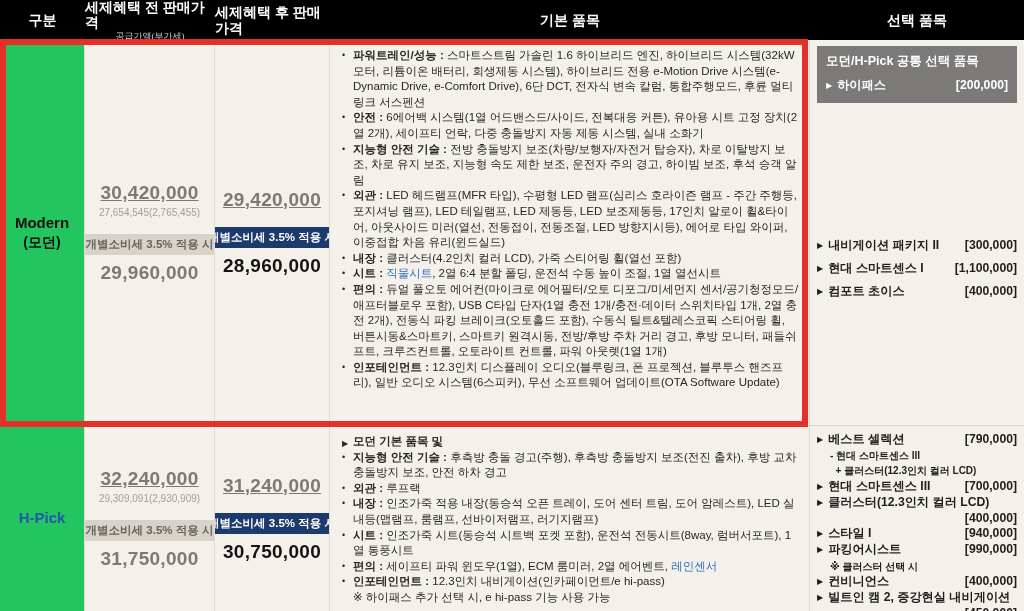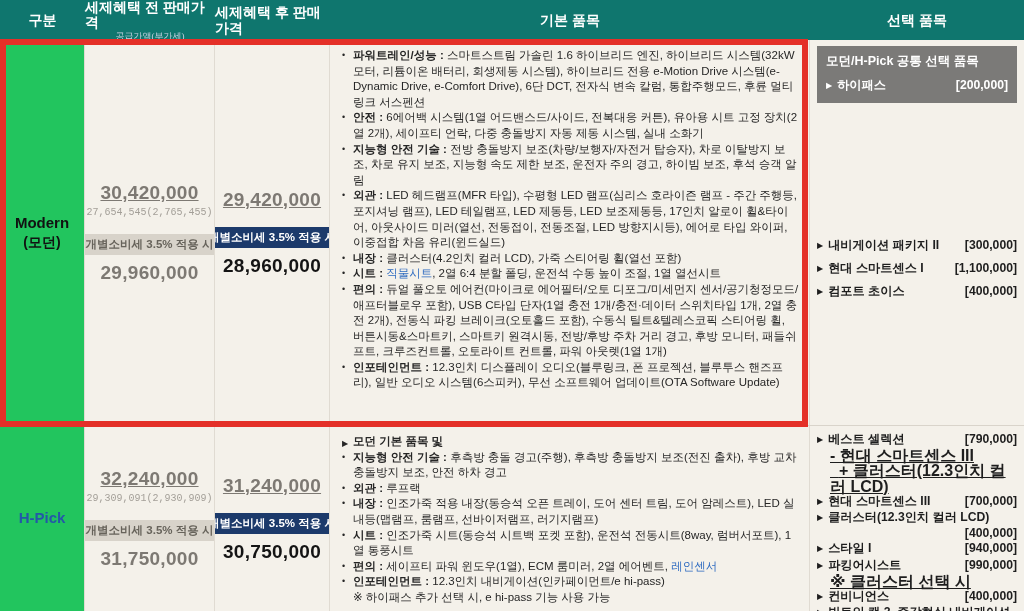--- a/index.html
+++ b/index.html
@@ -1,36 +1,36 @@
 <!DOCTYPE html>
 <html><head>
 <meta charset="utf-8">
 <style>
   html,body{margin:0;padding:0;}
   .page{position:relative;width:1024px;height:611px;background:#f4f1ea;
         font-family:"Liberation Sans","DejaVu Sans",sans-serif;overflow:hidden;color:#2a2a2a;}
   .grid{display:grid;grid-template-columns:85px 130px 115px 480px 214px;box-sizing:border-box;}
   
-  .thead{position:absolute;top:0;left:0;width:1024px;height:40px;background:#0f766e;color:#fff;}
+  .thead{position:absolute;top:0;left:0;width:1024px;height:40px;background:#000000;color:#fff;}
   .th{display:flex;flex-direction:column;align-items:center;justify-content:center;line-height:1.1;}
   .th-main{font-size:14px;font-weight:bold;}
   .th-sub{font-size:9px;color:#c9d3e4;margin-top:1px;font-family:Liberation Serif, serif;}
   
   .row{position:absolute;left:0;width:1024px;}
   .row-modern{top:40px;height:385px;}
   .row-hpick{top:425px;height:186px;border-top:1px solid #d9d4cb;}
   .cell{box-sizing:border-box;border-right:1px solid #e0dbd2;overflow:hidden;}
   .cell:last-child{border-right:none;gap:45px;}
   .cell-trim{background:#22c55e;display:flex;flex-direction:column;align-items:center;justify-content:center;}
   .trim-en{font-size:15px;font-weight:bold;color:#111;line-height:1.35;}
   .trim-ko{font-size:14px;font-weight:bold;color:#111;}
   .trim-blue{color:#2458a8;}
   .cell-price{display:flex;flex-direction:column;align-items:center;justify-content:center;text-align:center;}
   .price-big{font-size:19px;font-weight:bold;color:#7d7973;letter-spacing:.3px;text-decoration:underline;}
-  .price-sub{font-size:10px;color:#a39f98;margin-top:3px;font-family:Liberation Mono, monospace;}
+  .price-sub{font-size:10px;color:#a39f98;margin-top:3px;}
   .badge{font-size:11.5px;font-weight:bold;padding:3px 7px;margin-top:16px;white-space:nowrap;}
   .badge-gray{background:#d8d3ca;color:#67635b;}
   .badge-navy{background:#1c3a6b;color:#fff;}
   .price-cut{font-size:19px;font-weight:bold;margin-top:7px;letter-spacing:.3px;}
   .gray{color:#7d7973;} .black{color:#141414;}
   
   .cell-feat{padding:8px 10px 0 12px;font-size:11.5px;line-height:15.6px;color:#262626;}
   .feat{position:relative;padding-left:11px;}
   .feat .bullet{position:absolute;left:0;top:0;font-size:9px;color:#262626;}
   .feat .bullet.arrow{font-size:8px;top:2px;}
@@ -39,21 +39,21 @@
   
   .cell-opt{padding:6px 7px 0 7px;display:flex;flex-direction:column;}
   .common-box{background:#7b7a78;color:#fff;padding:7px 9px 9px 9px;}
   .common-title{font-size:12.5px;font-weight:bold;margin-bottom:8px;}
   .opt-row{display:flex;align-items:baseline;font-size:12.2px;font-weight:bold;line-height:15.2px;}
   .opt-row .arr{font-size:8px;margin-right:5px;position:relative;top:-1px;}
   .opt-price{margin-left:auto;padding-left:6px;white-space:nowrap;}
   .opt-list{color:#1e1e1e;}
   .opt-list .opt-row{margin-bottom:6.5px;}
   .opt-list-tight .opt-row{margin-bottom:0;}
-  .opt-sub{font-size:16px;font-weight:bold;line-height:15.2px;padding-left:13px;white-space:pre-wrap;text-decoration:underline;}
+  .opt-sub{font-size:10px;font-weight:bold;line-height:15.2px;padding-left:13px;white-space:pre-wrap;}
   .opt-price-line{font-size:12.2px;font-weight:bold;line-height:15.2px;text-align:right;}
   .mid-options{margin-top:90px;}
   
   .red-box{position:absolute;left:0;top:39px;width:808px;height:388px;border:6px solid #e43028;
            box-sizing:border-box;pointer-events:none;z-index:6;}
 </style>
 </head>
 <body>
 
 <div class="page">

